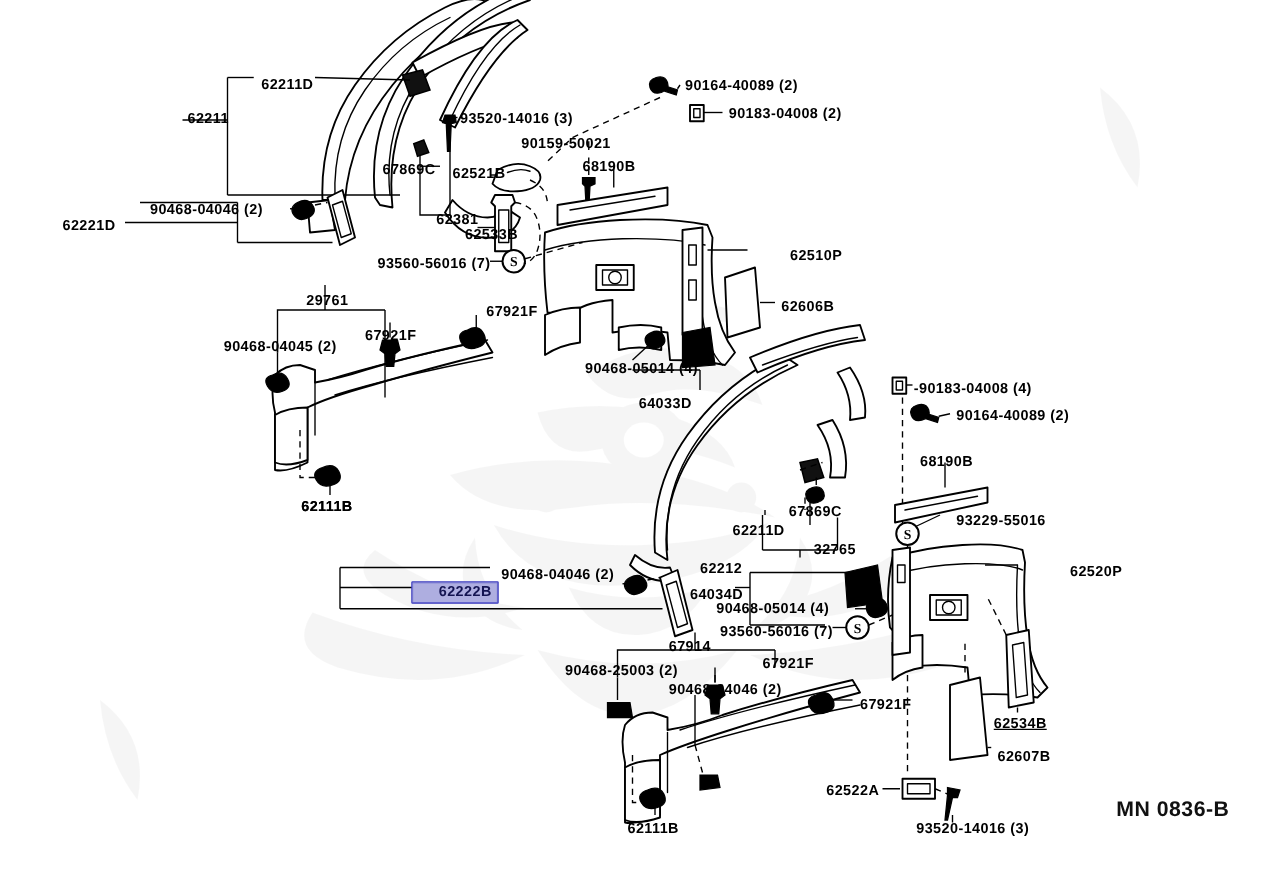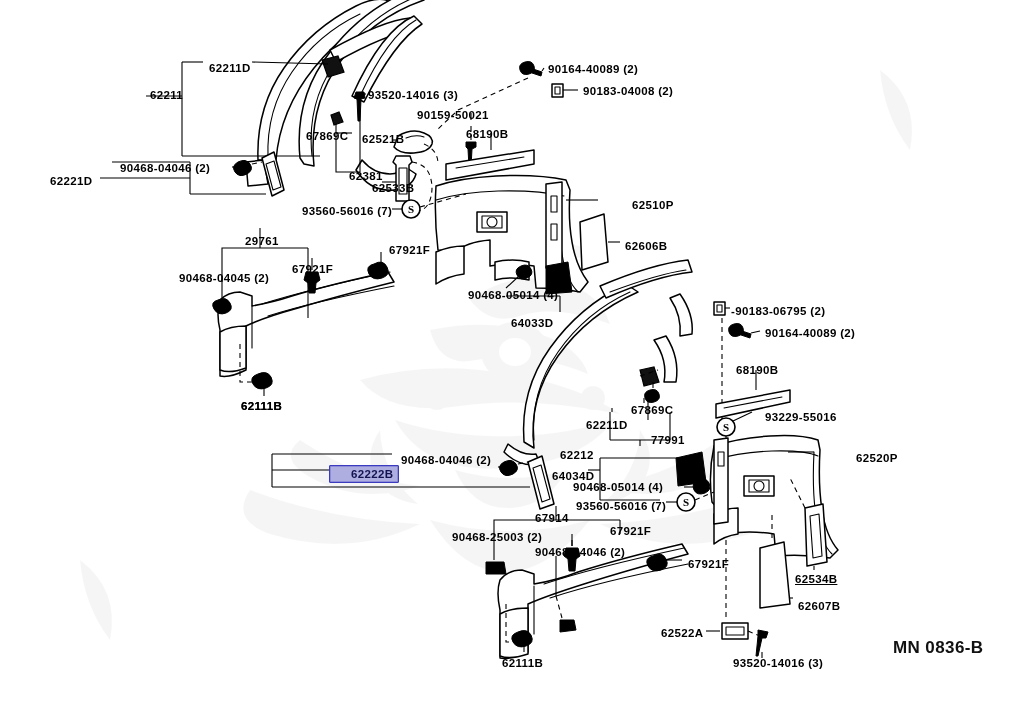--- a/index.html
+++ b/index.html
@@ -339,25 +339,25 @@
       <div class="lbl" style="left: 50px; top: 175px;">62221D</div>
       <div class="lbl" style="left: 120px; top: 162px;">90468-04046 (2)</div>
       <div class="lbl" style="left: 302px; top: 205px;">93560-56016 (7)</div>
       <div class="lbl" style="left: 245px; top: 235px;">29761</div>
       <div class="lbl" style="left: 179px; top: 272px;">90468-04045 (2)</div>
       <div class="lbl" style="left: 292px; top: 263px;">67921F</div>
       <div class="lbl" style="left: 389px; top: 244px;">67921F</div>
       <div class="lbl" style="left: 468px; top: 289px;">90468-05014 (4)</div>
       <div class="lbl" style="left: 511px; top: 317px;">64033D</div>
       <div class="lbl" style="left: 241px; top: 400px;">62111B</div>
-      <div class="lbl" style="left: 731px; top: 305px;">-90183-06795 (2)</div>
+      <div class="lbl" style="left: 731px; top: 305px;">-90183-04008 (4)</div>
       <div class="lbl" style="left: 765px; top: 327px;">90164-40089 (2)</div>
       <div class="lbl" style="left: 736px; top: 364px;">68190B</div>
       <div class="lbl" style="left: 631px; top: 404px;">67869C</div>
-      <div class="lbl" style="left: 651px; top: 434px;">77991</div>
+      <div class="lbl" style="left: 651px; top: 434px;">32765</div>
       <div class="lbl" style="left: 586px; top: 419px;">62211D</div>
       <div class="lbl" style="left: 560px; top: 449px;">62212</div>
       <div class="lbl" style="left: 765px; top: 411px;">93229-55016</div>
       <div class="lbl" style="left: 820px; top: 452px; margin-left: 36px;">62520P</div>
       <div class="lbl" style="left: 401px; top: 454px;">90468-04046 (2)</div>
       <div class="lbl hl" style="left: 329px; top: 465px; padding-left: 21px;">62222B</div>
       <div class="lbl" style="left: 552px; top: 470px;">64034D</div>
       <div class="lbl" style="left: 573px; top: 481px;">90468-05014 (4)</div>
       <div class="lbl" style="left: 576px; top: 500px;">93560-56016 (7)</div>
       <div class="lbl" style="left: 535px; top: 512px;">67914</div>

